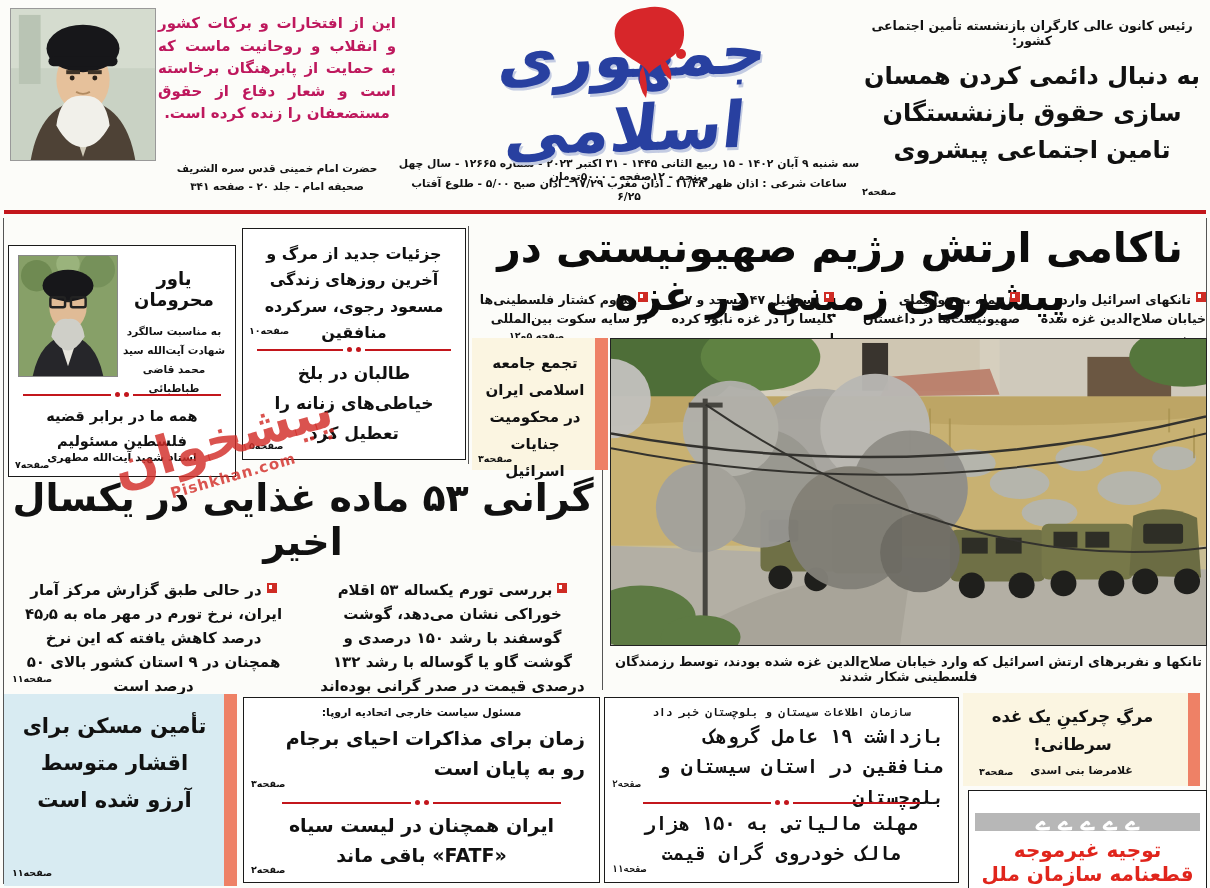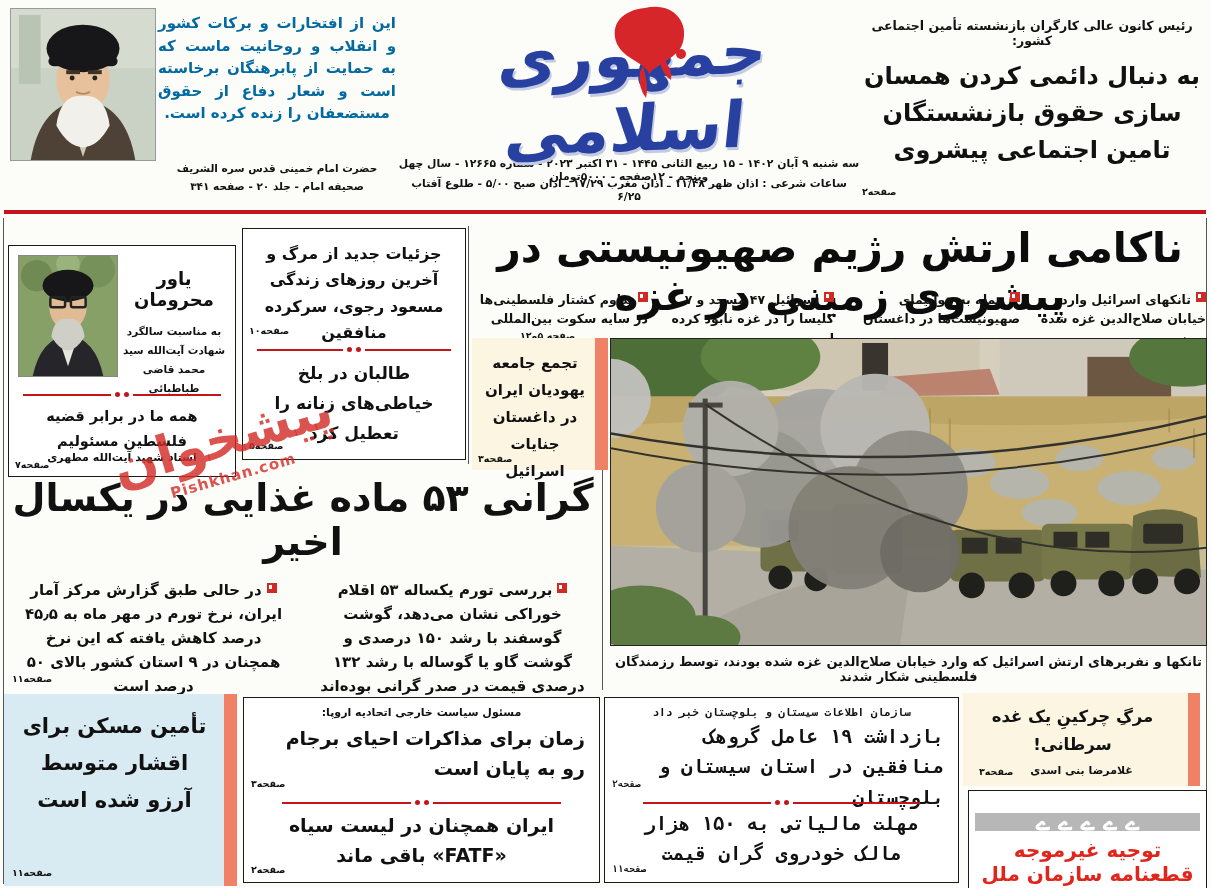--- a/index.html
+++ b/index.html
@@ -6,21 +6,21 @@
   body { font-family:"DejaVu Sans", sans-serif; background:#e8e8e8; }
   #page { position:relative; width:1210px; height:888px; background:#fcfcf9;
           overflow:hidden; margin:0 auto; direction:rtl; color:#111; }
 
   .abs { position:absolute; }
 
   
   #imam-photo { left:10px; top:8px; width:146px; height:153px; border:1px solid #999; }
   #imam-quote { left:158px; top:12px; width:238px; height:148px;
                 font-size:15px; font-weight:bold; line-height:1.5;
-                text-align:justify; text-align-last:center; color:#0369a1; }
+                text-align:justify; text-align-last:center; color:#be185d; }
   #imam-attrib { left:158px; top:160px; width:238px; font-size:10.5px; font-weight:bold;
                  text-align:center; line-height:1.7; }
 
   #masthead { left:398px; top:0; width:462px; height:205px; text-align:center; }
   #masthead-title { position:absolute; top:18px; right:0; left:0;
                     font-size:64px; font-weight:bold; color:#2840a0;
                     transform:skewX(-8deg) rotate(-2deg);
                     text-shadow:2px 3px 0 #c3cbe2; letter-spacing:-2px; z-index:2; }
   #blood-drop { position:absolute; top:2px; left:195px; width:105px; height:100px; z-index:3; }
   #date-line  { position:absolute; top:157px; right:0; left:0; font-size:10.8px; font-weight:bold; }
@@ -47,21 +47,21 @@
   .divider { display:flex; align-items:center; gap:4px; margin:6px 14px; }
   .divider::before, .divider::after { content:""; flex:1; height:2px; background:#c3161c; }
   .divider .d { width:5px; height:5px; border-radius:50%; background:#c3161c; }
   .nbox { border:1.5px solid #1a1a1a; background:#fff; }
 
   
   #lead-headline { left:475px; top:224px; width:730px; font-size:41px; font-weight:900;
                    text-align:center; color:#0c0c0c; }
   #lead-bullets { left:472px; top:290px; width:734px; display:flex; gap:10px; }
   #lead-bullets .bitem { flex:1; font-size:12.5px; font-weight:bold; line-height:1.55; text-align:right; }
-  #lead-pref { left:520px; top:330px;text-decoration:underline; }
+  #lead-pref { left:509px; top:330px;text-decoration:underline; }
 
   #jewish-box { left:472px; top:338px; width:136px; height:132px; background:#fbf5e1; }
   #jewish-box .bar { position:absolute; right:0; top:0; bottom:0; width:13px; background:#ee8166; }
   #jewish-box .txt { position:absolute; top:12px; right:18px; left:8px;
                      font-size:15px; font-weight:bold; line-height:1.8; text-align:center; }
   #jewish-box .pref { position:absolute; left:6px; bottom:6px; }
 
   #news-photo { left:610px; top:338px; width:597px; height:308px; border:1px solid #222; }
   #photo-caption { left:610px; top:654px; width:597px; font-size:13px; font-weight:bold; text-align:center; }
 
@@ -187,21 +187,21 @@
   <div id="lead-bullets" class="abs">
     <div class="bitem"><span class="bsq"></span><span>تانکهای اسرائیل وارد خیابان صلاح‌الدین غزه شده بودند</span></div>
     <div class="bitem"><span class="bsq"></span><span>حمله به هواپیمای صهیونیست‌ها در داغستان</span></div>
     <div class="bitem"><span class="bsq"></span><span>اسرائیل ۴۷ مسجد و ۷ کلیسا را در غزه نابود کرده است</span></div>
     <div class="bitem"><span class="bsq"></span><span>تداوم کشتار فلسطینی‌ها در سایه سکوت بین‌المللی</span></div>
   </div>
   <div id="lead-pref" class="abs pref">صفحه ۵و۱۲</div>
 
   <div id="jewish-box" class="abs">
     <div class="bar"></div>
-    <div class="txt">تجمع جامعه یهودیان ایران در داغستان جنایات اسرائیل</div>
+    <div class="txt">تجمع جامعه اسلامی ایران در محکومیت جنایات اسرائیل</div>
     <div class="pref">صفحه۳</div>
   </div>
 
   <svg id="news-photo" class="abs" viewBox="0 0 597 308" preserveAspectRatio="none">
     <rect width="597" height="308" fill="#c9bd93"></rect>
     <rect x="0" y="0" width="597" height="58" fill="#d6cfbe"></rect>
     <rect x="170" y="0" width="200" height="52" fill="#cfc6b2"></rect>
     <rect x="252" y="4" width="26" height="48" fill="#39342e"></rect>
     <path d="M280,38 L380,30 L390,56 L270,58 Z" fill="#b5705c" opacity=".8"></path>
     <rect x="390" y="0" width="210" height="60" fill="#cfc9bb"></rect>

